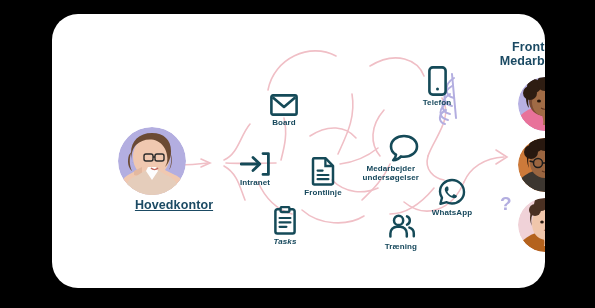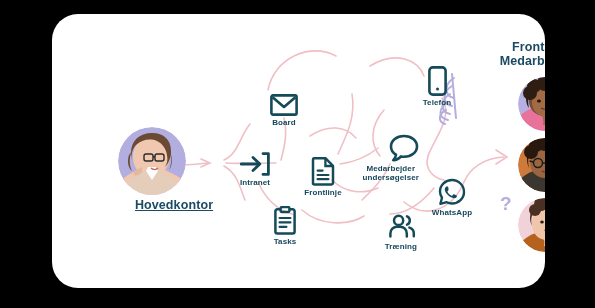--- a/index.html
+++ b/index.html
@@ -273,21 +273,21 @@
     <div class="node" id="n-whatsapp" style="left:400px;top:164px;">
       <span class="glyph">
         <svg width="28" height="28" viewBox="0 0 28 28">
           <path d="M14 2 C7.4 2 2 7.2 2 13.6 C2 15.9 2.7 18 4 19.8 L2.4 25.8 L8.7 24.2 C10.3 25.1 12.1 25.5 14 25.5 C20.6 25.5 26 20.3 26 13.9 C26 7.4 20.6 2 14 2 Z" fill="none" stroke="#154a58" stroke-width="2.4" stroke-linejoin="round"></path>
           <path d="M10.4 9.4 c-0.4 -0.9 -0.9 -0.9 -1.3 -0.9 c-0.4 0 -0.9 0.1 -1.3 0.6 c-0.5 0.5 -1.2 1.4 -1 3 c0.3 1.8 1.6 3.6 3.3 5.2 c1.9 1.8 4 2.7 5.6 2.9 c1.4 0.2 2.3 -0.3 2.8 -0.9 c0.4 -0.5 0.5 -1.1 0.4 -1.5 c-0.1 -0.3 -0.4 -0.4 -0.8 -0.6 l-1.9 -0.9 c-0.4 -0.2 -0.7 -0.1 -1 0.2 l-0.8 1 c-0.2 0.3 -0.5 0.3 -0.8 0.2 c-1 -0.4 -2 -1.1 -2.8 -2 c-0.7 -0.8 -1.1 -1.5 -1.3 -2 c-0.1 -0.3 0 -0.5 0.2 -0.7 l0.7 -0.8 c0.2 -0.3 0.2 -0.5 0.1 -0.8 z" fill="#154a58"></path>
         </svg>
       </span>
       <span class="lbl">WhatsApp</span>
     </div>
 
-    <div class="node" id="n-tasks" style="left:233px;top:192px;">
+    <div class="node" id="n-tasks" style="left:233px;top:192px;font-style:italic;">
       <span class="glyph">
         <svg width="24" height="29" viewBox="0 0 24 29">
           <path d="M8 3.2 L4.4 3.2 A2 2 0 0 0 2.4 5.2 L2.4 25.4 A2 2 0 0 0 4.4 27.4 L19.6 27.4 A2 2 0 0 0 21.6 25.4 L21.6 5.2 A2 2 0 0 0 19.6 3.2 L16 3.2" fill="none" stroke="#154a58" stroke-width="2.5" stroke-linejoin="round"></path>
           <rect x="7.6" y="1" width="8.8" height="5" rx="1.4" fill="none" stroke="#154a58" stroke-width="2.4"></rect>
           <g stroke="#154a58" stroke-width="2.2" stroke-linecap="round">
             <path d="M6.6 12 L17.4 12"></path>
             <path d="M6.6 16.4 L17.4 16.4"></path>
             <path d="M6.6 20.8 L13.4 20.8"></path>
           </g>
         </svg>

